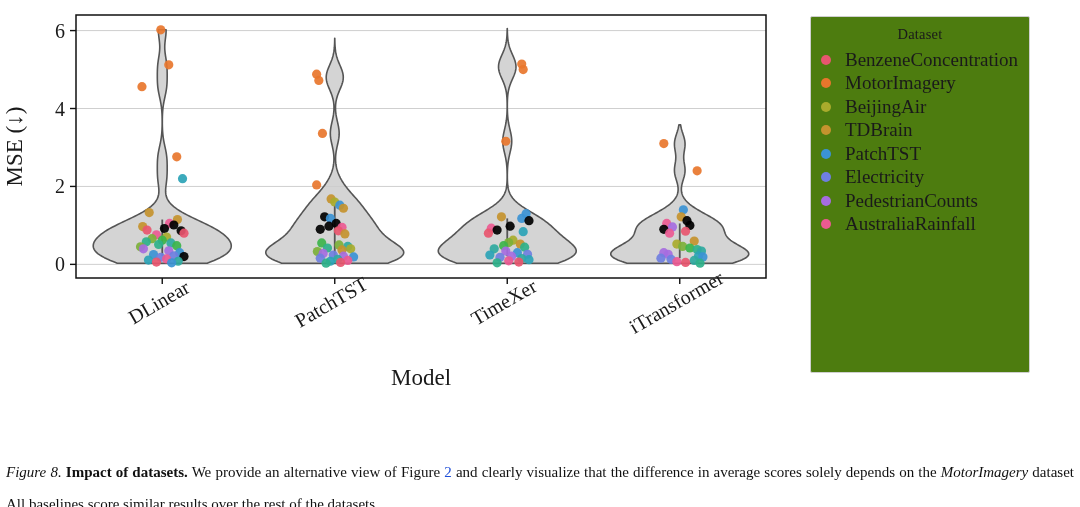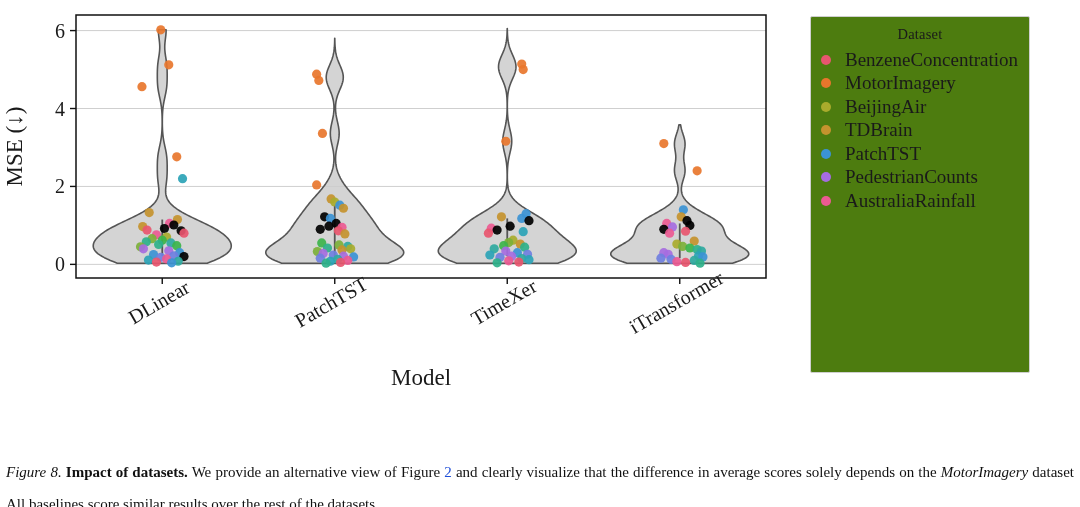--- a/index.html
+++ b/index.html
@@ -227,20 +227,24 @@
         </li>
         <li class="legend-item">
           <span class="legend-swatch" style="background: rgb(196, 147, 46);"></span>
           <span class="legend-label">TDBrain</span>
         </li>
         <li class="legend-item">
           <span class="legend-swatch" style="background: rgb(59, 147, 212);"></span>
           <span class="legend-label">PatchTST</span>
         </li>
         <li class="legend-item">
+          <span class="legend-swatch" style="background: rgb(111, 127, 224);"></span>
+          <span class="legend-label">Electricity</span>
+        </li>
+        <li class="legend-item">
           <span class="legend-swatch" style="background: rgb(166, 108, 224);"></span>
           <span class="legend-label">PedestrianCounts</span>
         </li>
         <li class="legend-item">
           <span class="legend-swatch" style="background: rgb(236, 90, 146);"></span>
           <span class="legend-label">AustraliaRainfall</span>
         </li>
       </ul>
   </div>
 

